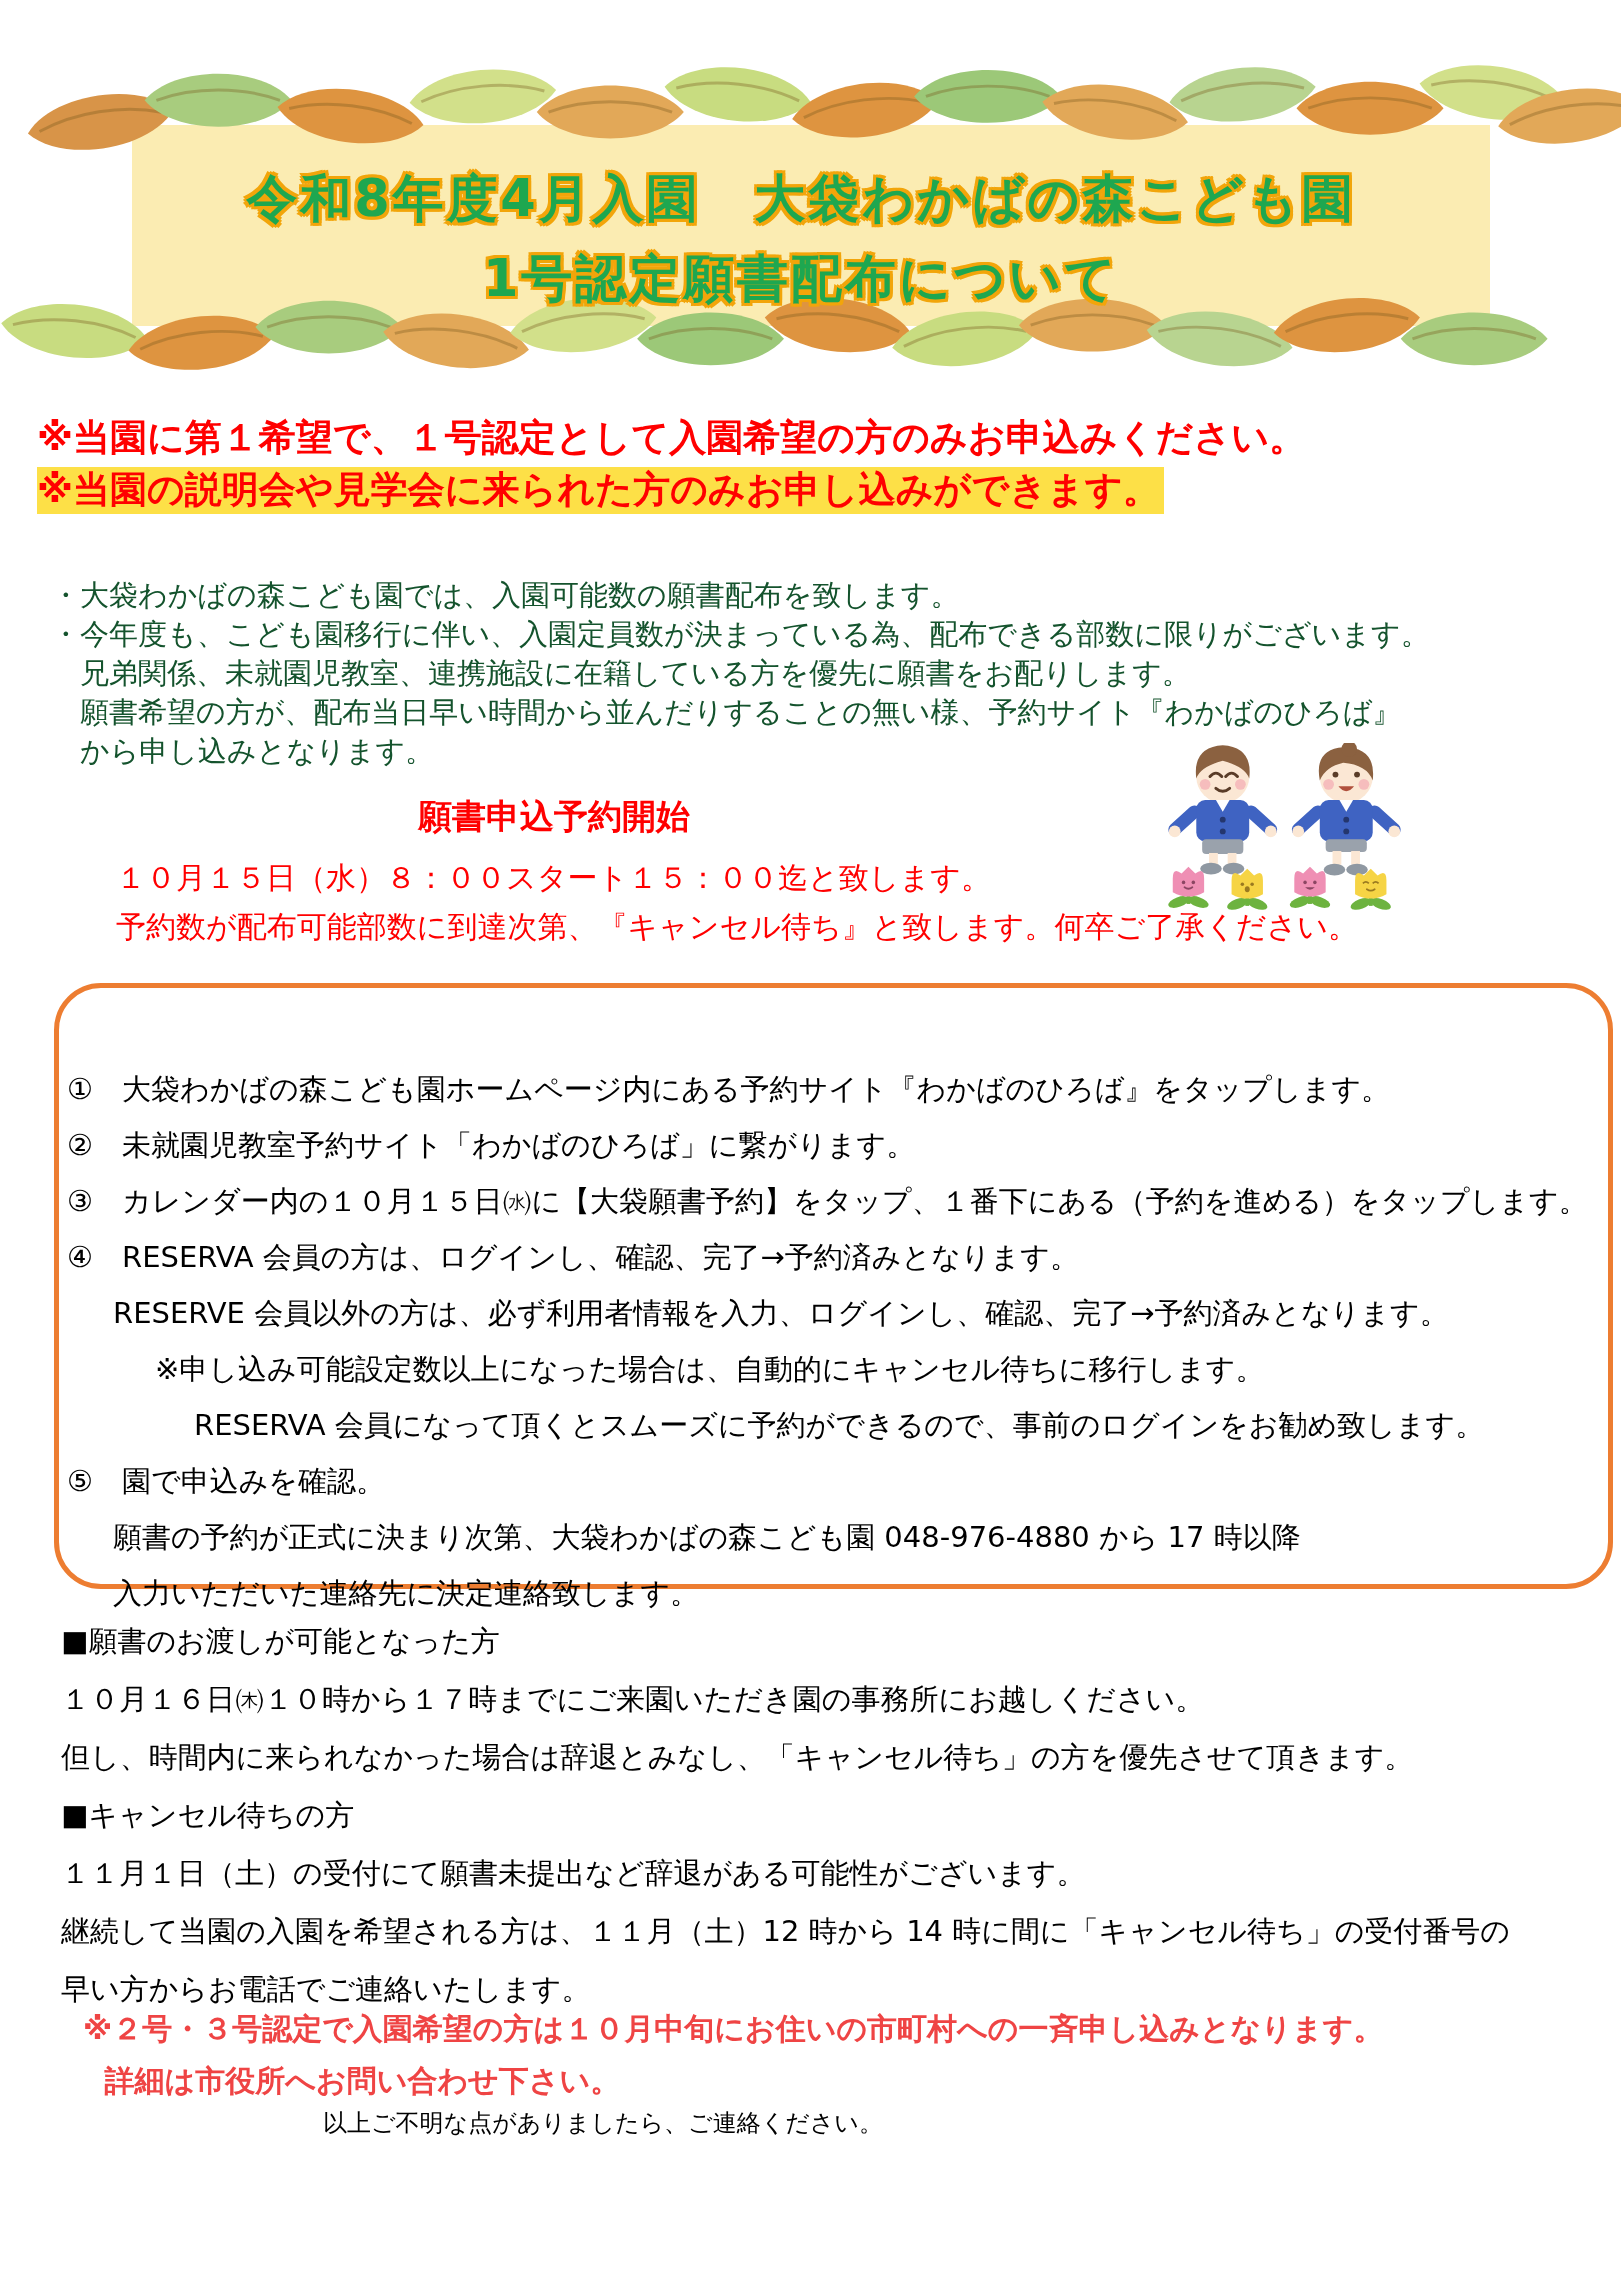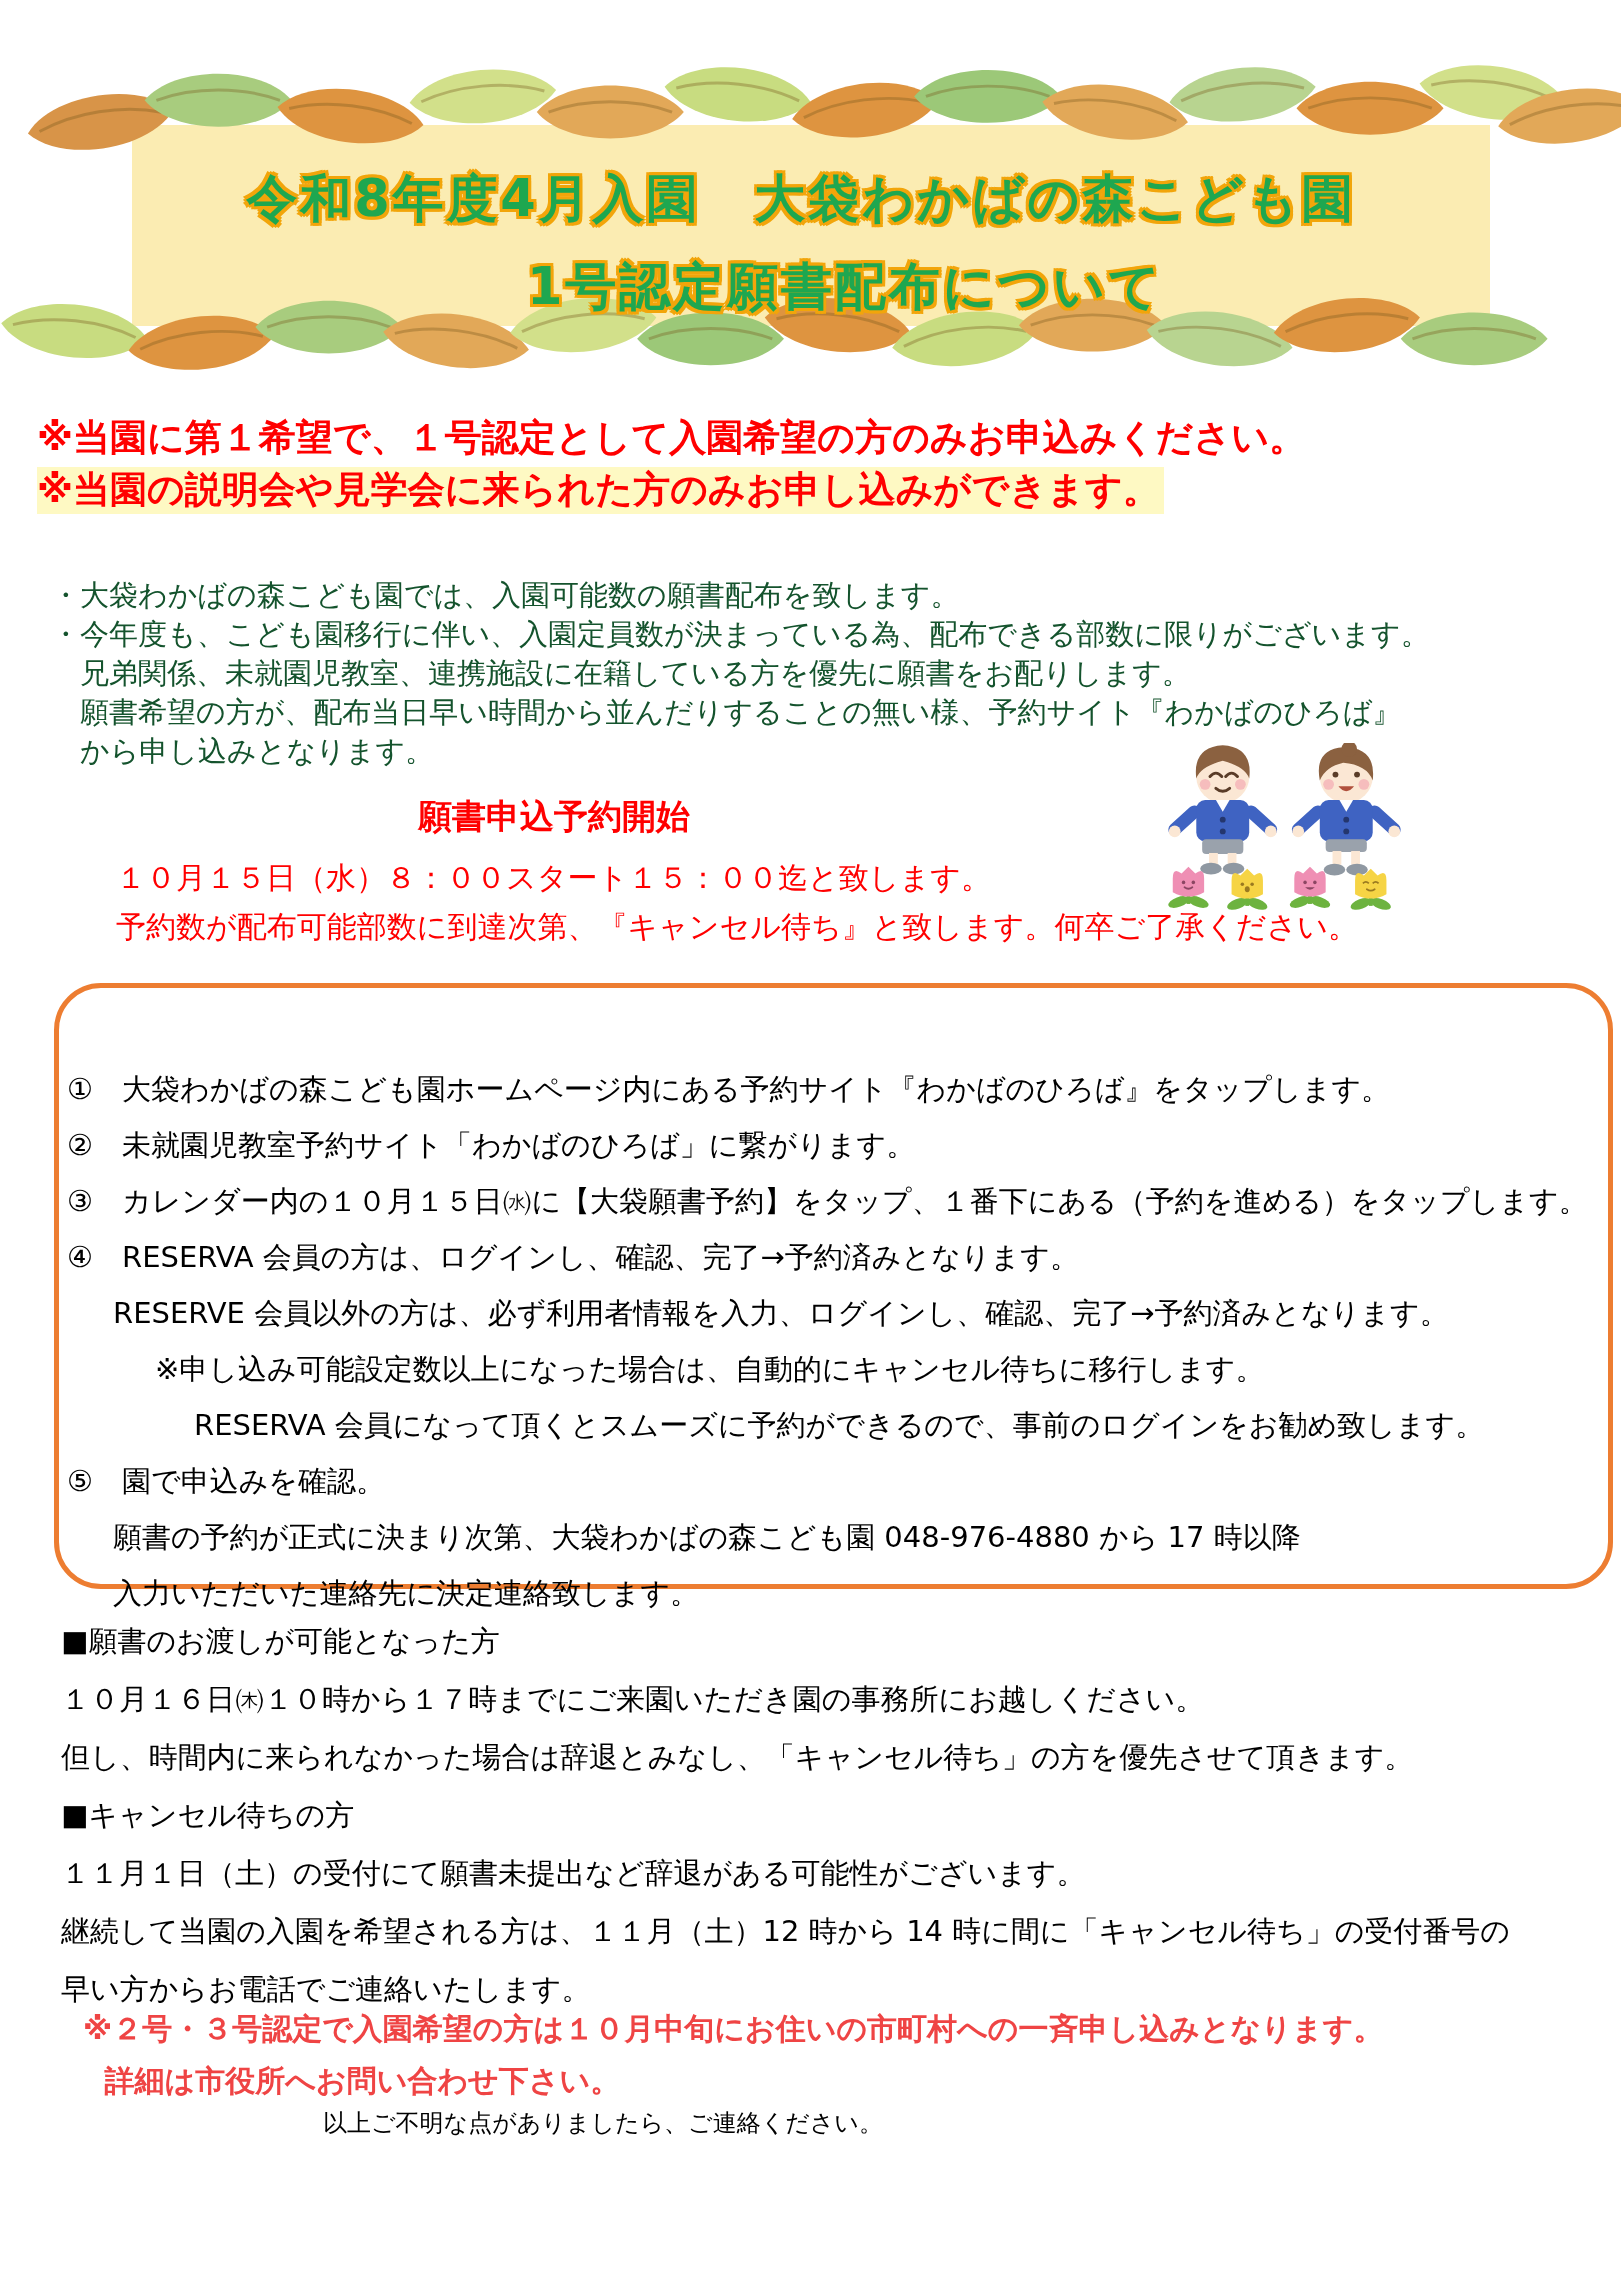--- a/index.html
+++ b/index.html
@@ -22,28 +22,28 @@
     font-weight:700;color:#1ea750;letter-spacing:2.9px;
     font-size:51px;line-height:59px;
     text-shadow:
       -2.9px -2.9px 0 #f2a50a, 2.9px -2.9px 0 #f2a50a,
       -2.9px  2.9px 0 #f2a50a, 2.9px  2.9px 0 #f2a50a,
       -2.9px  0   0 #f2a50a, 2.9px  0   0 #f2a50a,
        0   -2.9px 0 #f2a50a, 0    2.9px 0 #f2a50a;
     white-space:nowrap;
   }
   .title-1{top:169px;}
-  .title-2{top:257px;padding-left:44px;}
+  .title-2{top:249px;}
   
   .notice{
     position:absolute;left:37px;top:412px;
     font-size:37px;font-weight:700;color:#ff0000;line-height:52px;
     white-space:nowrap;
   }
-  .notice .hl{background:#fef9c3;padding:1px 3.9px 2.9px 0;text-align:center;}
+  .notice .hl{background:#fde047;padding:1px 3.9px 2.9px 0;text-align:center;}
   
   .intro{
     position:absolute;left:51px;top:576px;
     font-size:29px;line-height:39px;color:#14532d;white-space:nowrap;
   }
   .intro .cont{padding-left:29px;}
   
   .resv-heading{
     position:absolute;left:0;top:794px;width:1108px;text-align:center;
     font-size:34px;font-weight:700;color:#ff0000;white-space:nowrap;

